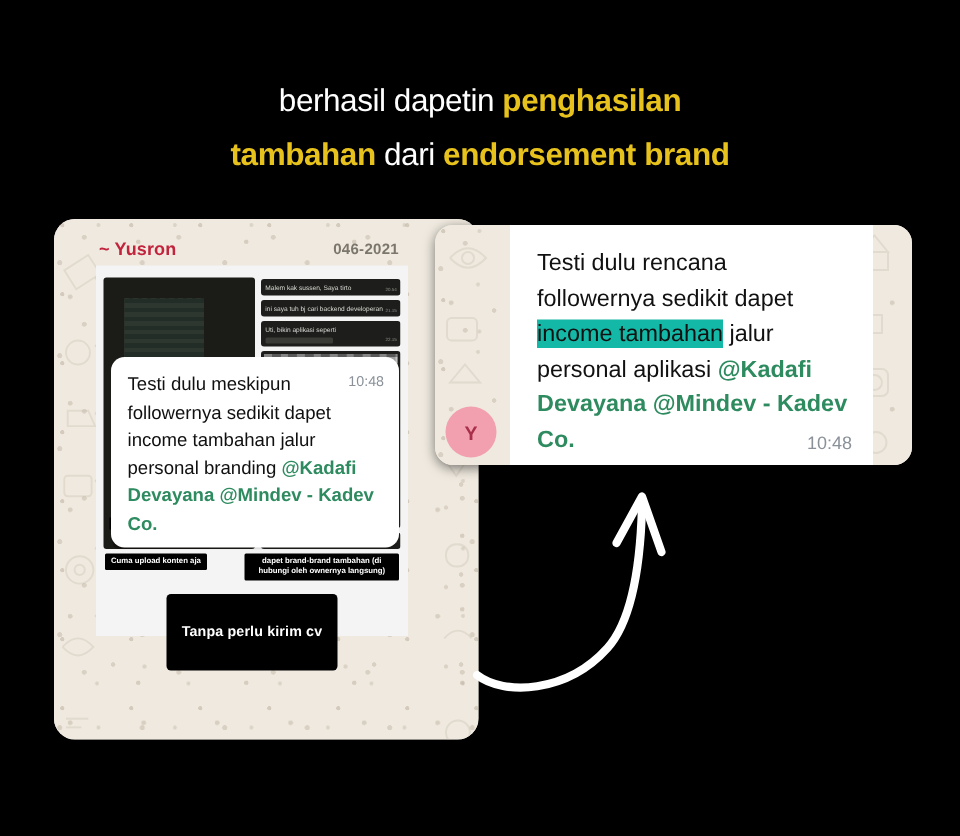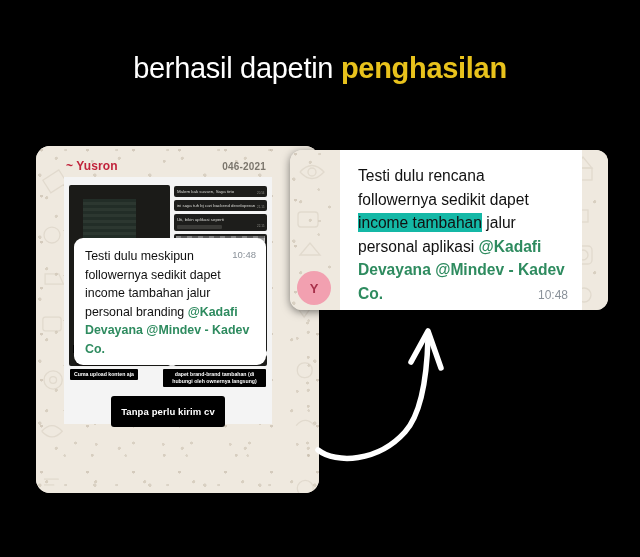--- a/index.html
+++ b/index.html
@@ -16,21 +16,21 @@
     -webkit-font-smoothing: antialiased;
   }
 
   
   .headline {
     position: absolute;
     left: 0;
     top: 50px;
     width: 640px;
     text-align: center;
-    font-size: 29px;
+    font-size: 21px;
     line-height: 36px;
     font-weight: 400;
     color: #ffffff;
     letter-spacing: -0.3px;
   }
   .headline .hl {
     color: #E8C21C;
     font-weight: 700;
   }
   .headline .plain { color: #ffffff; font-weight: 400; }
@@ -251,21 +251,21 @@
     line-height: 7px;
   }
   .cap-chip.right { text-align: center; max-width: 95px; }
   .cap-center {
     margin: 9px auto 0 auto;
     display: table;
     background: #000;
     color: #fff;
     font-size: 9.5px;
     font-weight: 700;
-    padding: 10px 10px;
+    padding: 20px 10px;
     border-radius: 3px;
     letter-spacing: 0.1px;
     text-align: center;
   }
   .left-bubble {
     position: absolute;
     left: 38px;
     top: 92px;
     width: 192px;
     background: #ffffff;
@@ -359,20 +359,23 @@
     height: 142px;
     pointer-events: none;
   }
 </style>
 </head>
 <body>
 
 <div class="headline">
   <div>
     <span class="plain">berhasil dapetin </span><span class="hl">penghasilan</span>
+  </div>
+  <div>
+    <span class="hl">tambahan</span><span class="plain"> dari </span><span class="hl">endorsement brand</span>
   </div>
 </div>
 
 <div class="phone-card">
   <div class="doodle"></div>
   <svg class="doodle-glyphs" viewBox="0 0 248 347">
     <g fill="none" stroke="#c9bfae" stroke-width="1.1">
       <path d="M6 30 l14 -9 l7 11 l-14 9 z"></path>
       <circle cx="14" cy="78" r="7"></circle>
       <path d="M8 112 l12 0 l4 9 l-16 0 z"></path>

